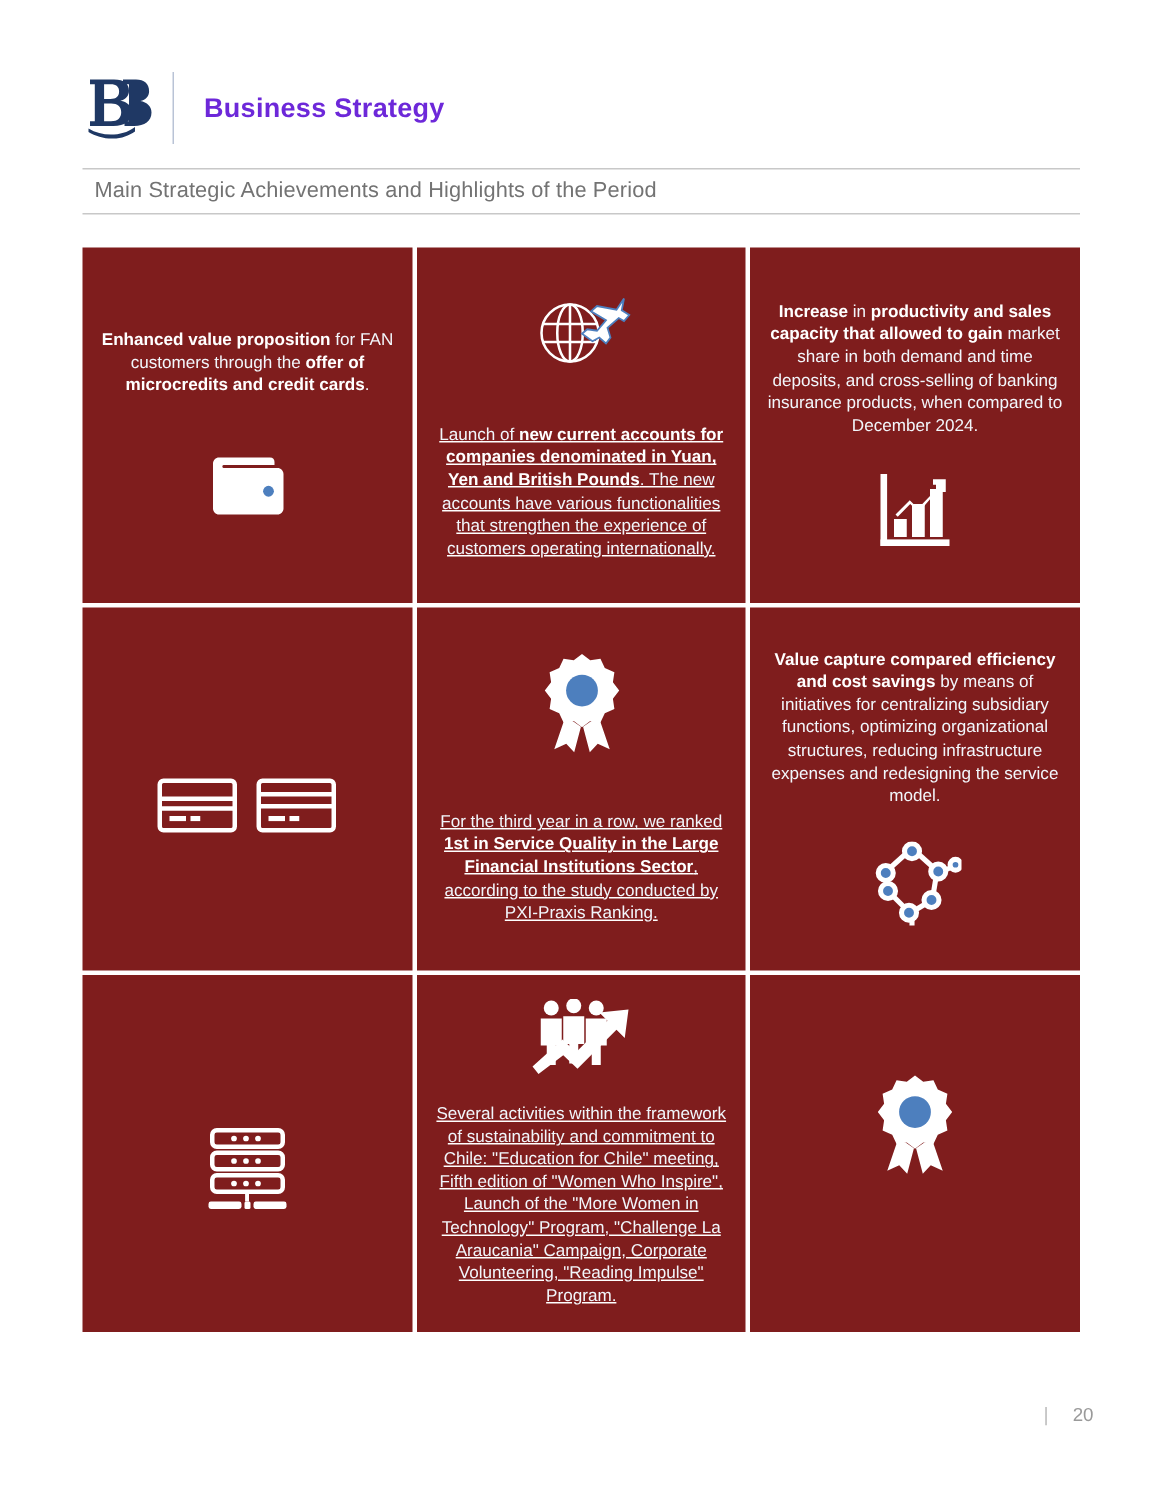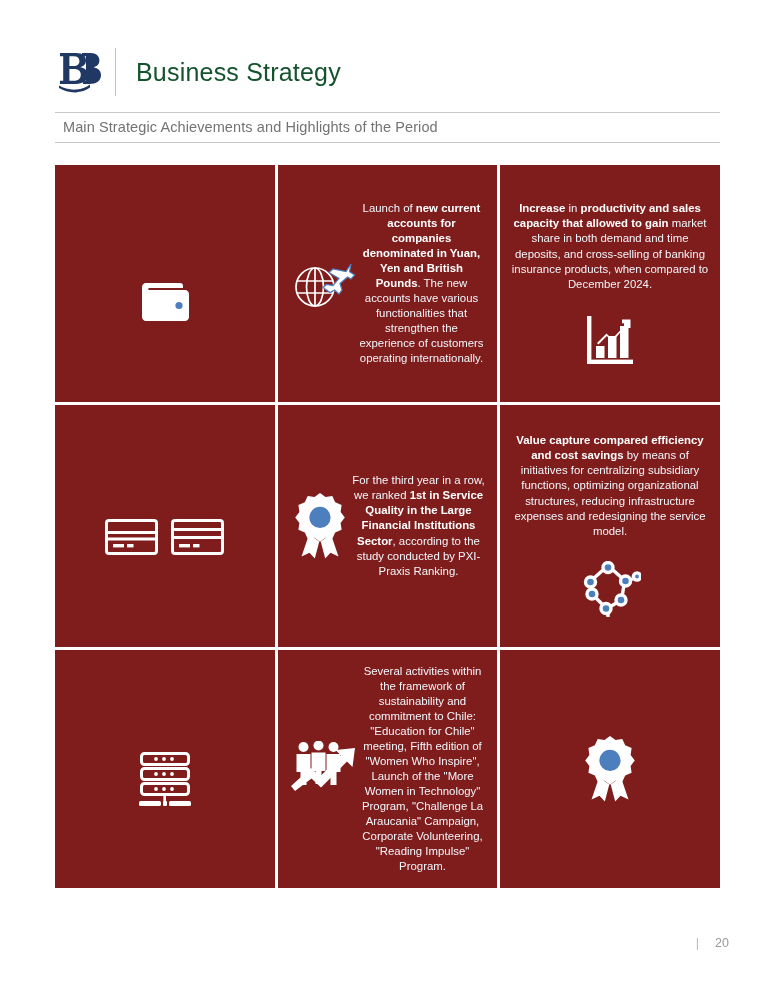--- a/index.html
+++ b/index.html
@@ -43,24 +43,24 @@
   }
   .logo-divider {
     width: 1px;
     height: 48px;
     background: #b9c3d6;
     margin-left: 12px;
     margin-right: 20px;
     flex: 0 0 auto;
   }
   .page-title {
-    font-size: 25px;
-    font-weight: 400;
+    font-size: 18px;
+    font-weight: 700;
     letter-spacing: 0.2px;
-    color: #14532d;
+    color: #6d28d9;
     white-space: nowrap;
     font-family: "Liberation Sans", sans-serif;
   }
 
   
   .subtitle-band {
     position: absolute;
     left: 55px;
     top: 112px;
     width: 665px;
@@ -96,21 +96,21 @@
     color: #ffffff;
     box-sizing: border-box;
     padding: 12px 11px;
     display: flex;
     flex-direction: column;
     align-items: center;
     justify-content: center;
     overflow: hidden;
   }
   .card.text-first { flex-direction: column; }
-  .card.icon-first { flex-direction: row; }
+  .card.icon-first { flex-direction: column; text-decoration: underline; }
 
   .card-text {
     font-size: 11.4px;
     line-height: 1.32;
     text-align: center;
     color: #f2f6fb;
     width: 100%;
   }
   .card-text b {
     font-weight: bold;
@@ -170,20 +170,21 @@
 
   <div class="subtitle-band">
     <div class="rule-top"></div>
     <div class="subtitle-text">Main Strategic Achievements and Highlights of the Period</div>
     <div class="rule-bottom"></div>
   </div>
 
   <div class="grid">
 
     <div class="card text-first">
+      <div class="card-text"><b>Enhanced value proposition</b> for FAN customers through the <b>offer of microcredits and credit cards</b>.</div>
       <div class="gap-lg"></div>
       <div class="card-icon">
         <svg width="50" height="44" viewBox="0 0 50 44" aria-hidden="true">
           <path fill="#ffffff" d="M6 2 H40 C42 2 43 3.2 43 5 V7 H9 C8 7 8 9 9 9 H45 C47.2 9 49 10.8 49 13
                    V36 C49 38.2 47.2 40 45 40 H6 C3.8 40 2 38.2 2 36 V6 C2 3.8 3.8 2 6 2 Z"></path>
           <circle cx="39" cy="24.5" r="3.6" fill="#4d7fbe"></circle>
         </svg>
       </div>
     </div>
 

